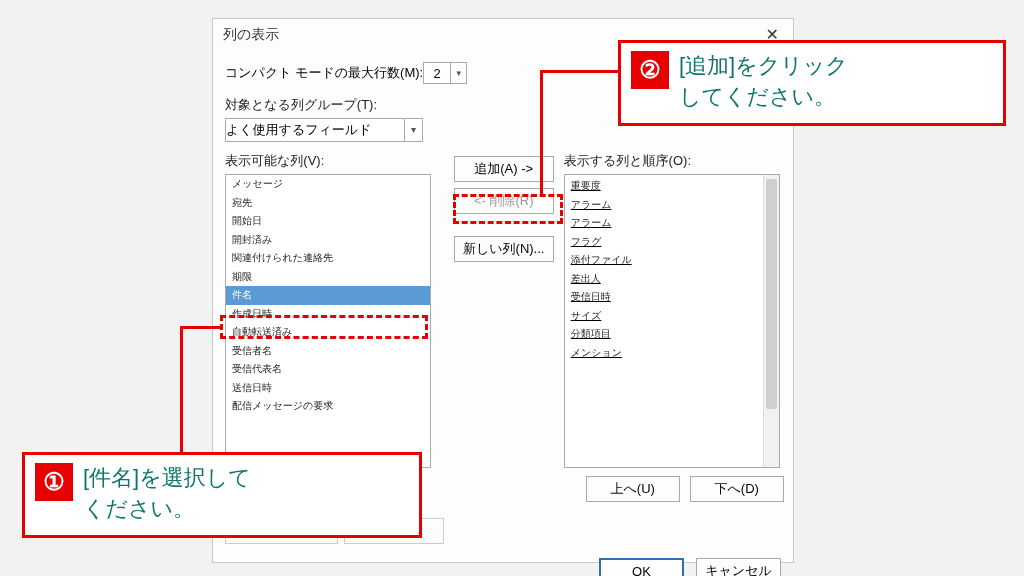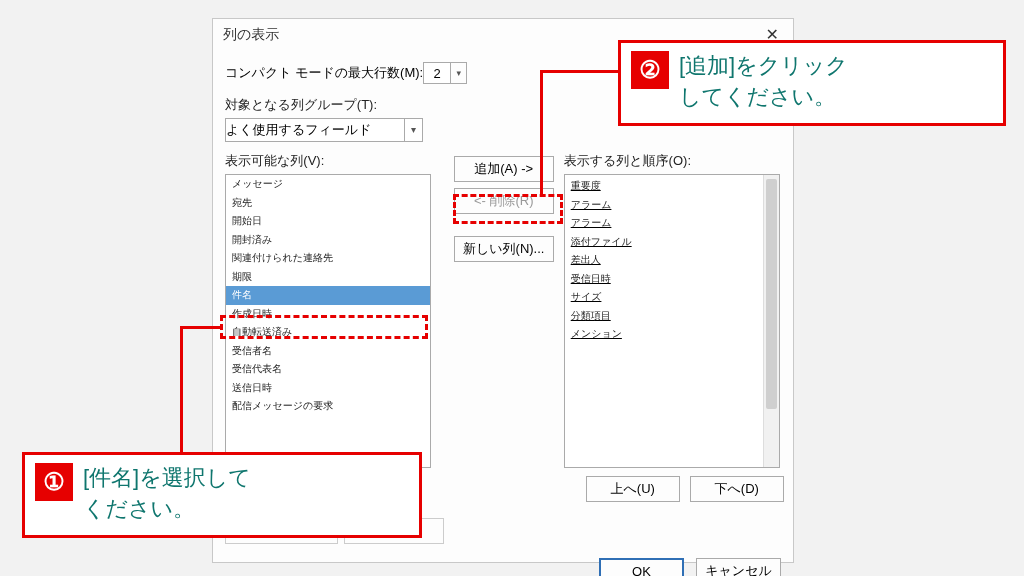--- a/index.html
+++ b/index.html
@@ -265,20 +265,21 @@
         <div class="btn new">新しい列(N)...</div>
       </div>
 
       <div style="flex:0 0 auto">
         <span class="label">表示する列と順序(O):</span>
         <div class="listbox listbox-right">
           <div class="list-inner" id="displayed-list">
               <div class="li">重要度</div>
               <div class="li">アラーム</div>
               <div class="li">アラーム</div>
+              <div class="li">フラグ</div>
               <div class="li">添付ファイル</div>
               <div class="li">差出人</div>
               <div class="li">受信日時</div>
               <div class="li">サイズ</div>
               <div class="li">分類項目</div>
               <div class="li">メンション</div>
             </div>
           <div class="scroll-gutter">
             <div class="scroll-thumb"></div>
           </div>

